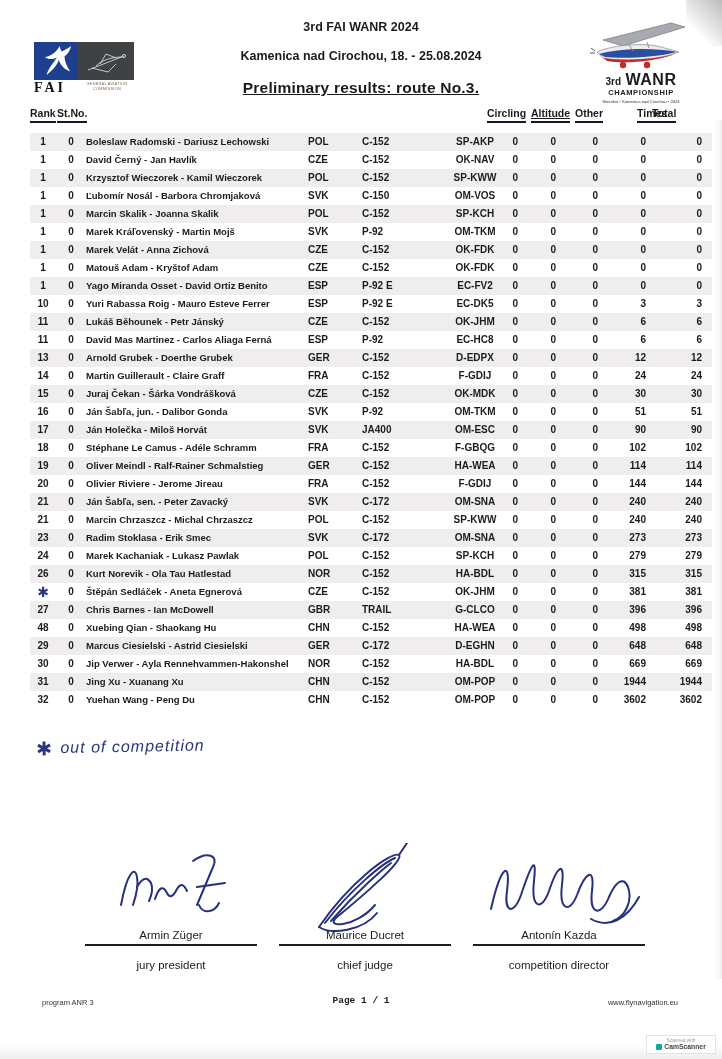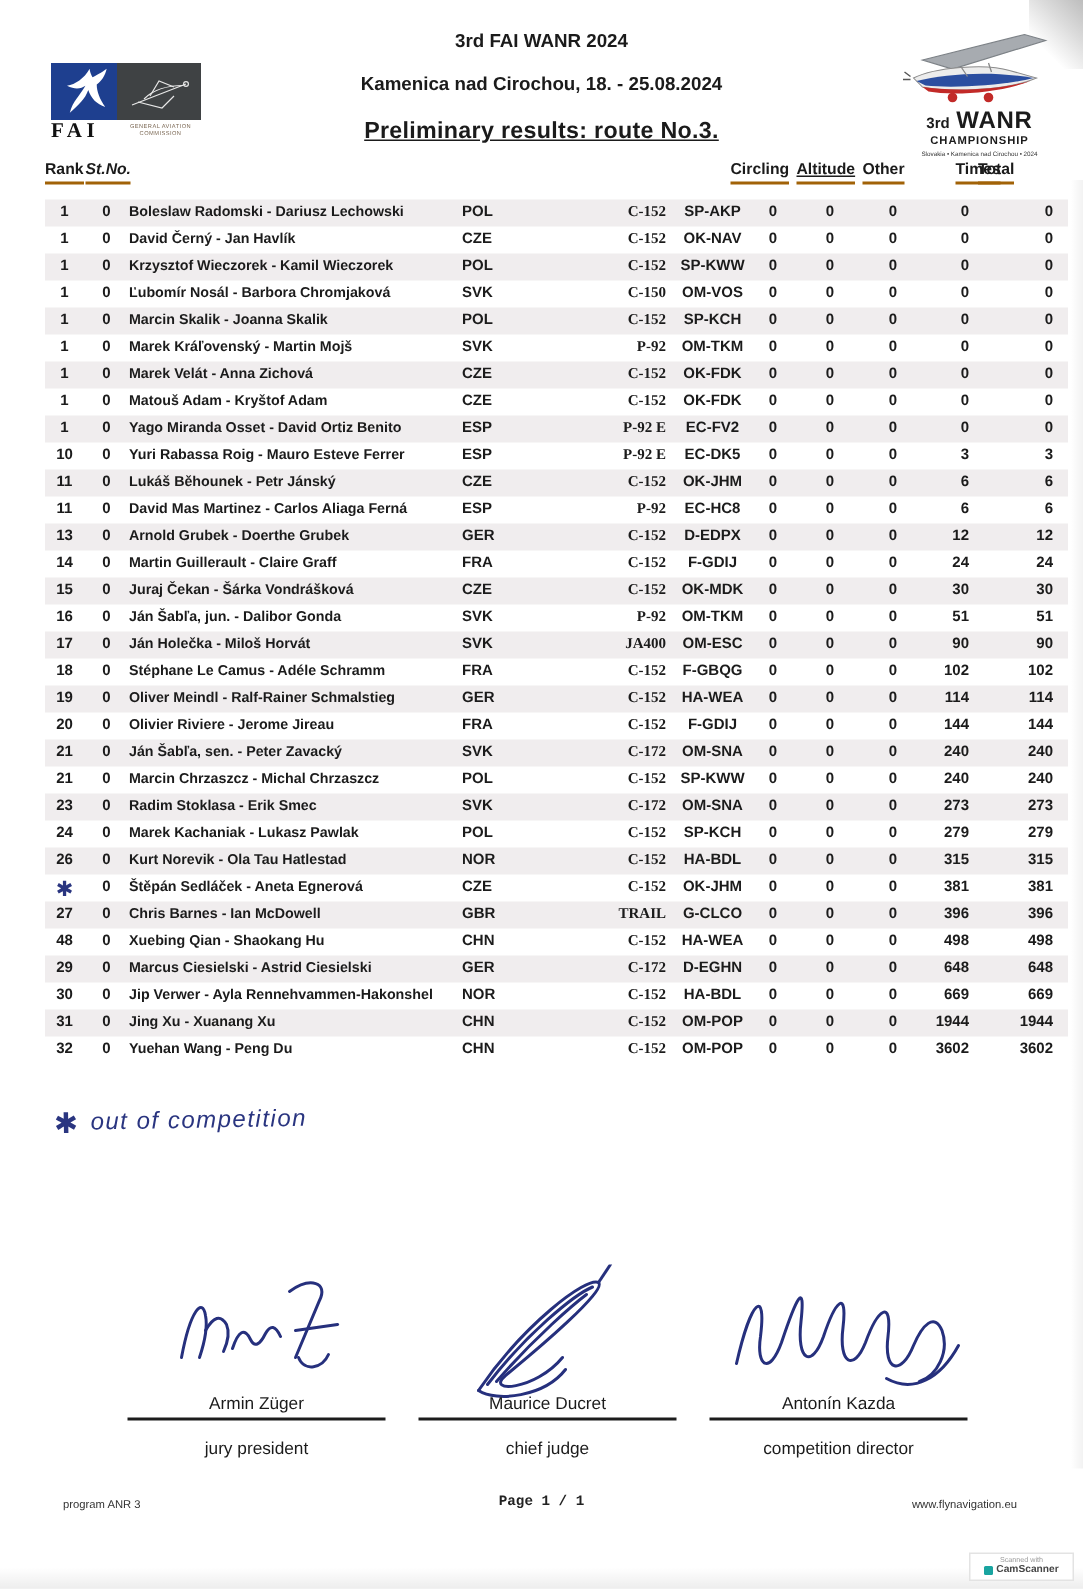--- a/index.html
+++ b/index.html
@@ -27,44 +27,44 @@
   .fai-dark{width:56px;height:38px;background:#3f4244;display:flex;align-items:center;justify-content:center;}
   .fai-bottom{display:flex;align-items:flex-start;}
   .fai-text{font-family:"Liberation Serif", serif;font-size:14px;font-weight:bold;letter-spacing:3px;width:46px;color:#111;}
   .fai-caption{font-size:3.8px;line-height:4.6px;color:#7d6a56;width:54px;text-align:center;padding-top:2px;letter-spacing:.3px;}
 
   .titles{position:absolute;left:160px;right:160px;top:20px;text-align:center;}
   .title-main{font-size:12.5px;font-weight:bold;}
   .title-sub{font-size:12.5px;font-weight:bold;margin-top:15px;}
   .title-doc{font-size:15.5px;font-weight:bold;margin-top:16px;letter-spacing:.2px;text-decoration:underline;}
 
-  .wanr-logo{position:absolute;left:596px;top:20px;width:114px;text-align:center;}
+  .wanr-logo{position:absolute;left:584px;top:20px;width:114px;text-align:center;}
   .wanr-name-row{font-weight:bold;line-height:15px;margin-top:-2px;}
   .wanr-3rd{font-size:10px;}
   .wanr-name{font-size:16px;letter-spacing:.5px;}
   .wanr-champ{font-size:7.5px;font-weight:bold;letter-spacing:.6px;line-height:8px;}
   .wanr-small{font-size:4.2px;color:#333;margin-top:1.5px;}
 
   
   .th{position:absolute;top:107px;font-size:10.5px;font-weight:bold;
-      border-bottom:2px solid #a16207;padding-bottom:2px;}
-  .th-rank{left:30px;} .th-stno{left:57px;font-style:italic;}
+      border-bottom:2px solid #0f172a;padding-bottom:2px;}
+  .th-rank{left:30px;} .th-stno{left:57px;}
   .th-circling{left:487px;} .th-altitude{left:531px;text-decoration:underline;}
   .th-other{left:575px;} .th-times{left:625px;margin-left:12px;} .th-total{left:652px;}
 
   
   table.results{position:absolute;left:30px;top:133px;width:682px;
     border-collapse:collapse;table-layout:fixed;font-weight:bold;}
   table.results td{height:18px;padding:0;line-height:18px;font-size:10px;white-space:nowrap;}
   table.results tr:nth-child(odd){background:#f0edee;}
   .col-rank{text-align:center;}
   .col-stno{text-align:center;}
   .col-crew{text-align:left;font-size:9.5px !important;}
   .col-nation{padding-left:10px !important;}
-  .col-type{text-align:right;font-family:Liberation Serif, serif;}
+  .col-type{text-align:left;}
   .col-reg{text-align:center;}
   .col-circling{text-align:right;}
   .col-altitude{text-align:right;padding-right:6px !important;}
   .col-other{text-align:right;padding-right:6px !important;}
   .col-times{text-align:right;padding-right:6px !important;}
   .col-total{text-align:right;padding-right:10px !important;}
   .hand-mark{color:#2a3580;font-size:14px !important;font-weight:normal;}
 
   
   .note{position:absolute;left:36px;top:736px;color:#2a3580;transform:rotate(-1deg);}

